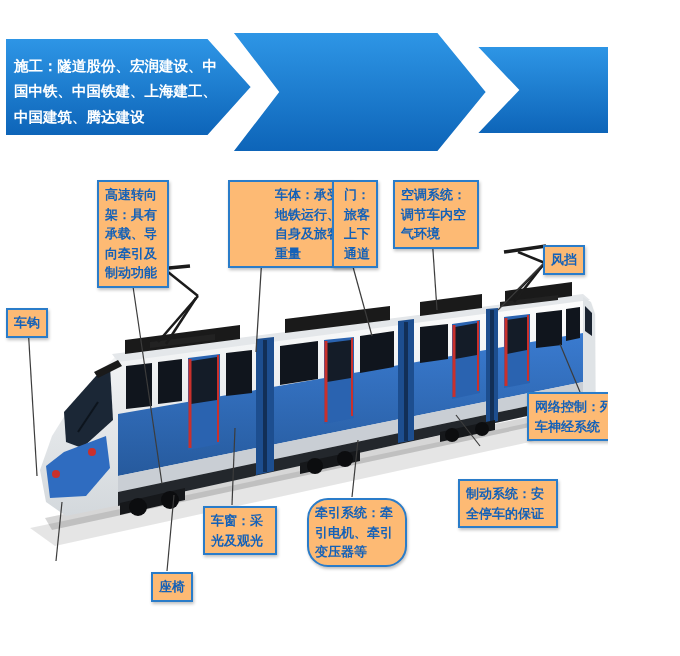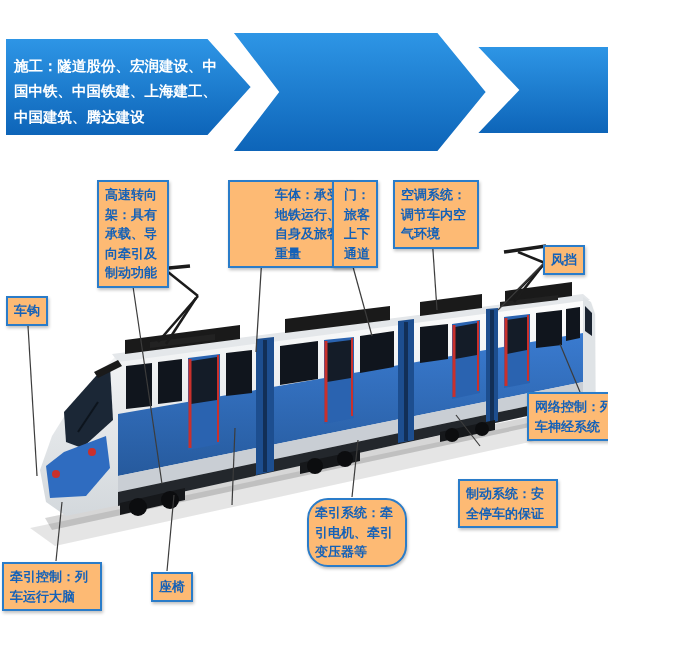--- a/index.html
+++ b/index.html
@@ -14,21 +14,21 @@
   }
   .bl1{left:14px;top:54px;width:205px;font-size:14.5px;line-height:1.75;}
   .bl2{left:266px;top:42px;width:126px;font-size:15px;line-height:1.45;}
   .bl3{left:526px;top:62px;width:64px;font-size:15px;line-height:1.5;}
   .callout{
     position:absolute;background:#fdba74;border:2px solid #2a7cc9;color:#1461b8;
     font-weight:bold;font-size:13px;line-height:1.5;padding:3px 6px;
     box-shadow:1px 2px 3px rgba(0,0,0,.25);word-break:break-all;
   }
   .nowrap{white-space:nowrap;}
-  .co-coupler{left:6px;top:296px;}
+  .co-coupler{left:6px;top:308px;}
   .co-bogie{left:97px;top:180px;width:56px;}
   .co-carbody{left:228px;top:180px;width:70px;padding-left:45px;}
   .co-door{left:332px;top:180px;width:30px;text-align:right;}
   .co-hvac{left:393px;top:180px;width:70px;}
   .co-windshield{left:543px;top:210px;margin-top:35px;}
   .co-network{left:527px;top:392px;width:84px;}
   .co-brake{left:458px;top:447px;width:84px;margin-top:32px;}
   .co-traction{left:307px;top:498px;width:84px;border-radius:21px;}
   .co-window{left:203px;top:506px;width:58px;}
   .co-seat{left:151px;top:572px;}
@@ -185,16 +185,16 @@
 
   <div class="callout nowrap co-coupler">车钩</div>
   <div class="callout co-bogie">高速转向架：具有承载、导向牵引及制动功能</div>
   <div class="callout co-carbody">车体：承受地铁运行、自身及旅客重量</div>
   <div class="callout co-door">门：旅客上下通道</div>
   <div class="callout co-hvac">空调系统：调节车内空气环境</div>
   <div class="callout nowrap co-windshield">风挡</div>
   <div class="callout co-network">网络控制：列车神经系统</div>
   <div class="callout co-brake">制动系统：安全停车的保证</div>
   <div class="callout co-traction">牵引系统：牵引电机、牵引变压器等</div>
+  <div class="callout co-window">车窗：采光及观光</div>
   <div class="callout nowrap co-seat">座椅</div>
-  <div class="callout co-tcontrol">牵引控制：列车运行大脑</div>
 
 </div>
 
 </body></html>

